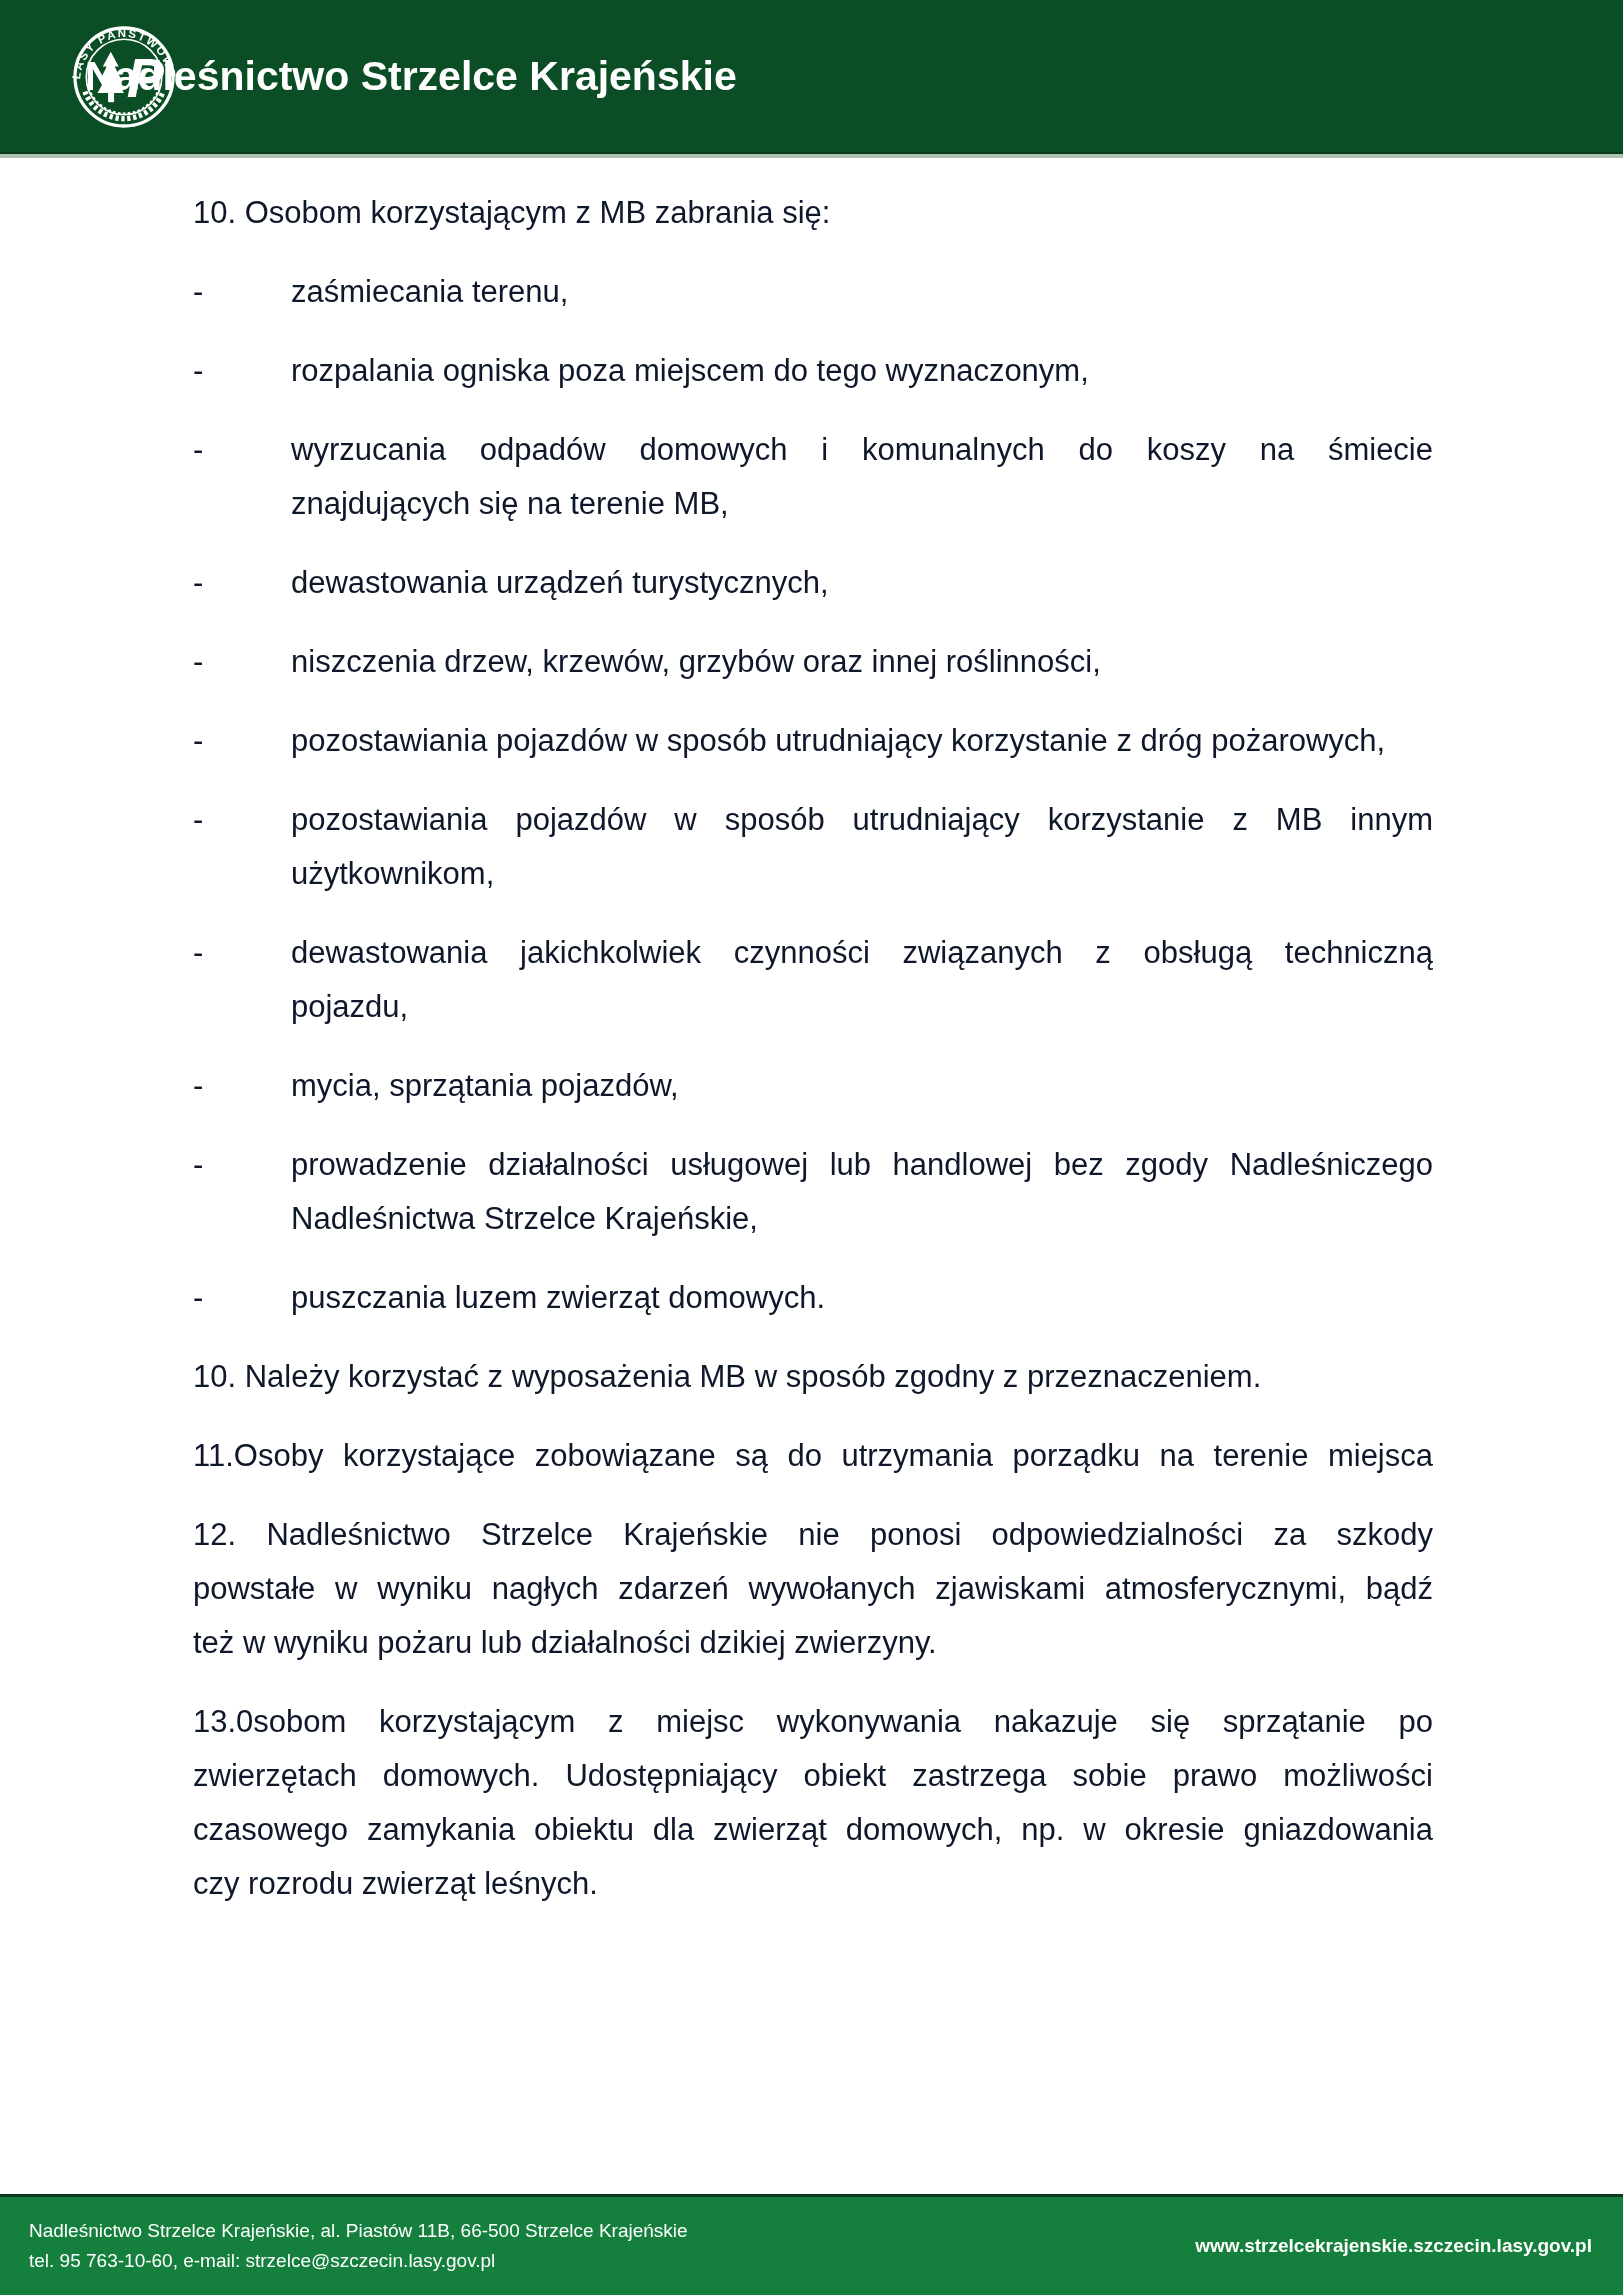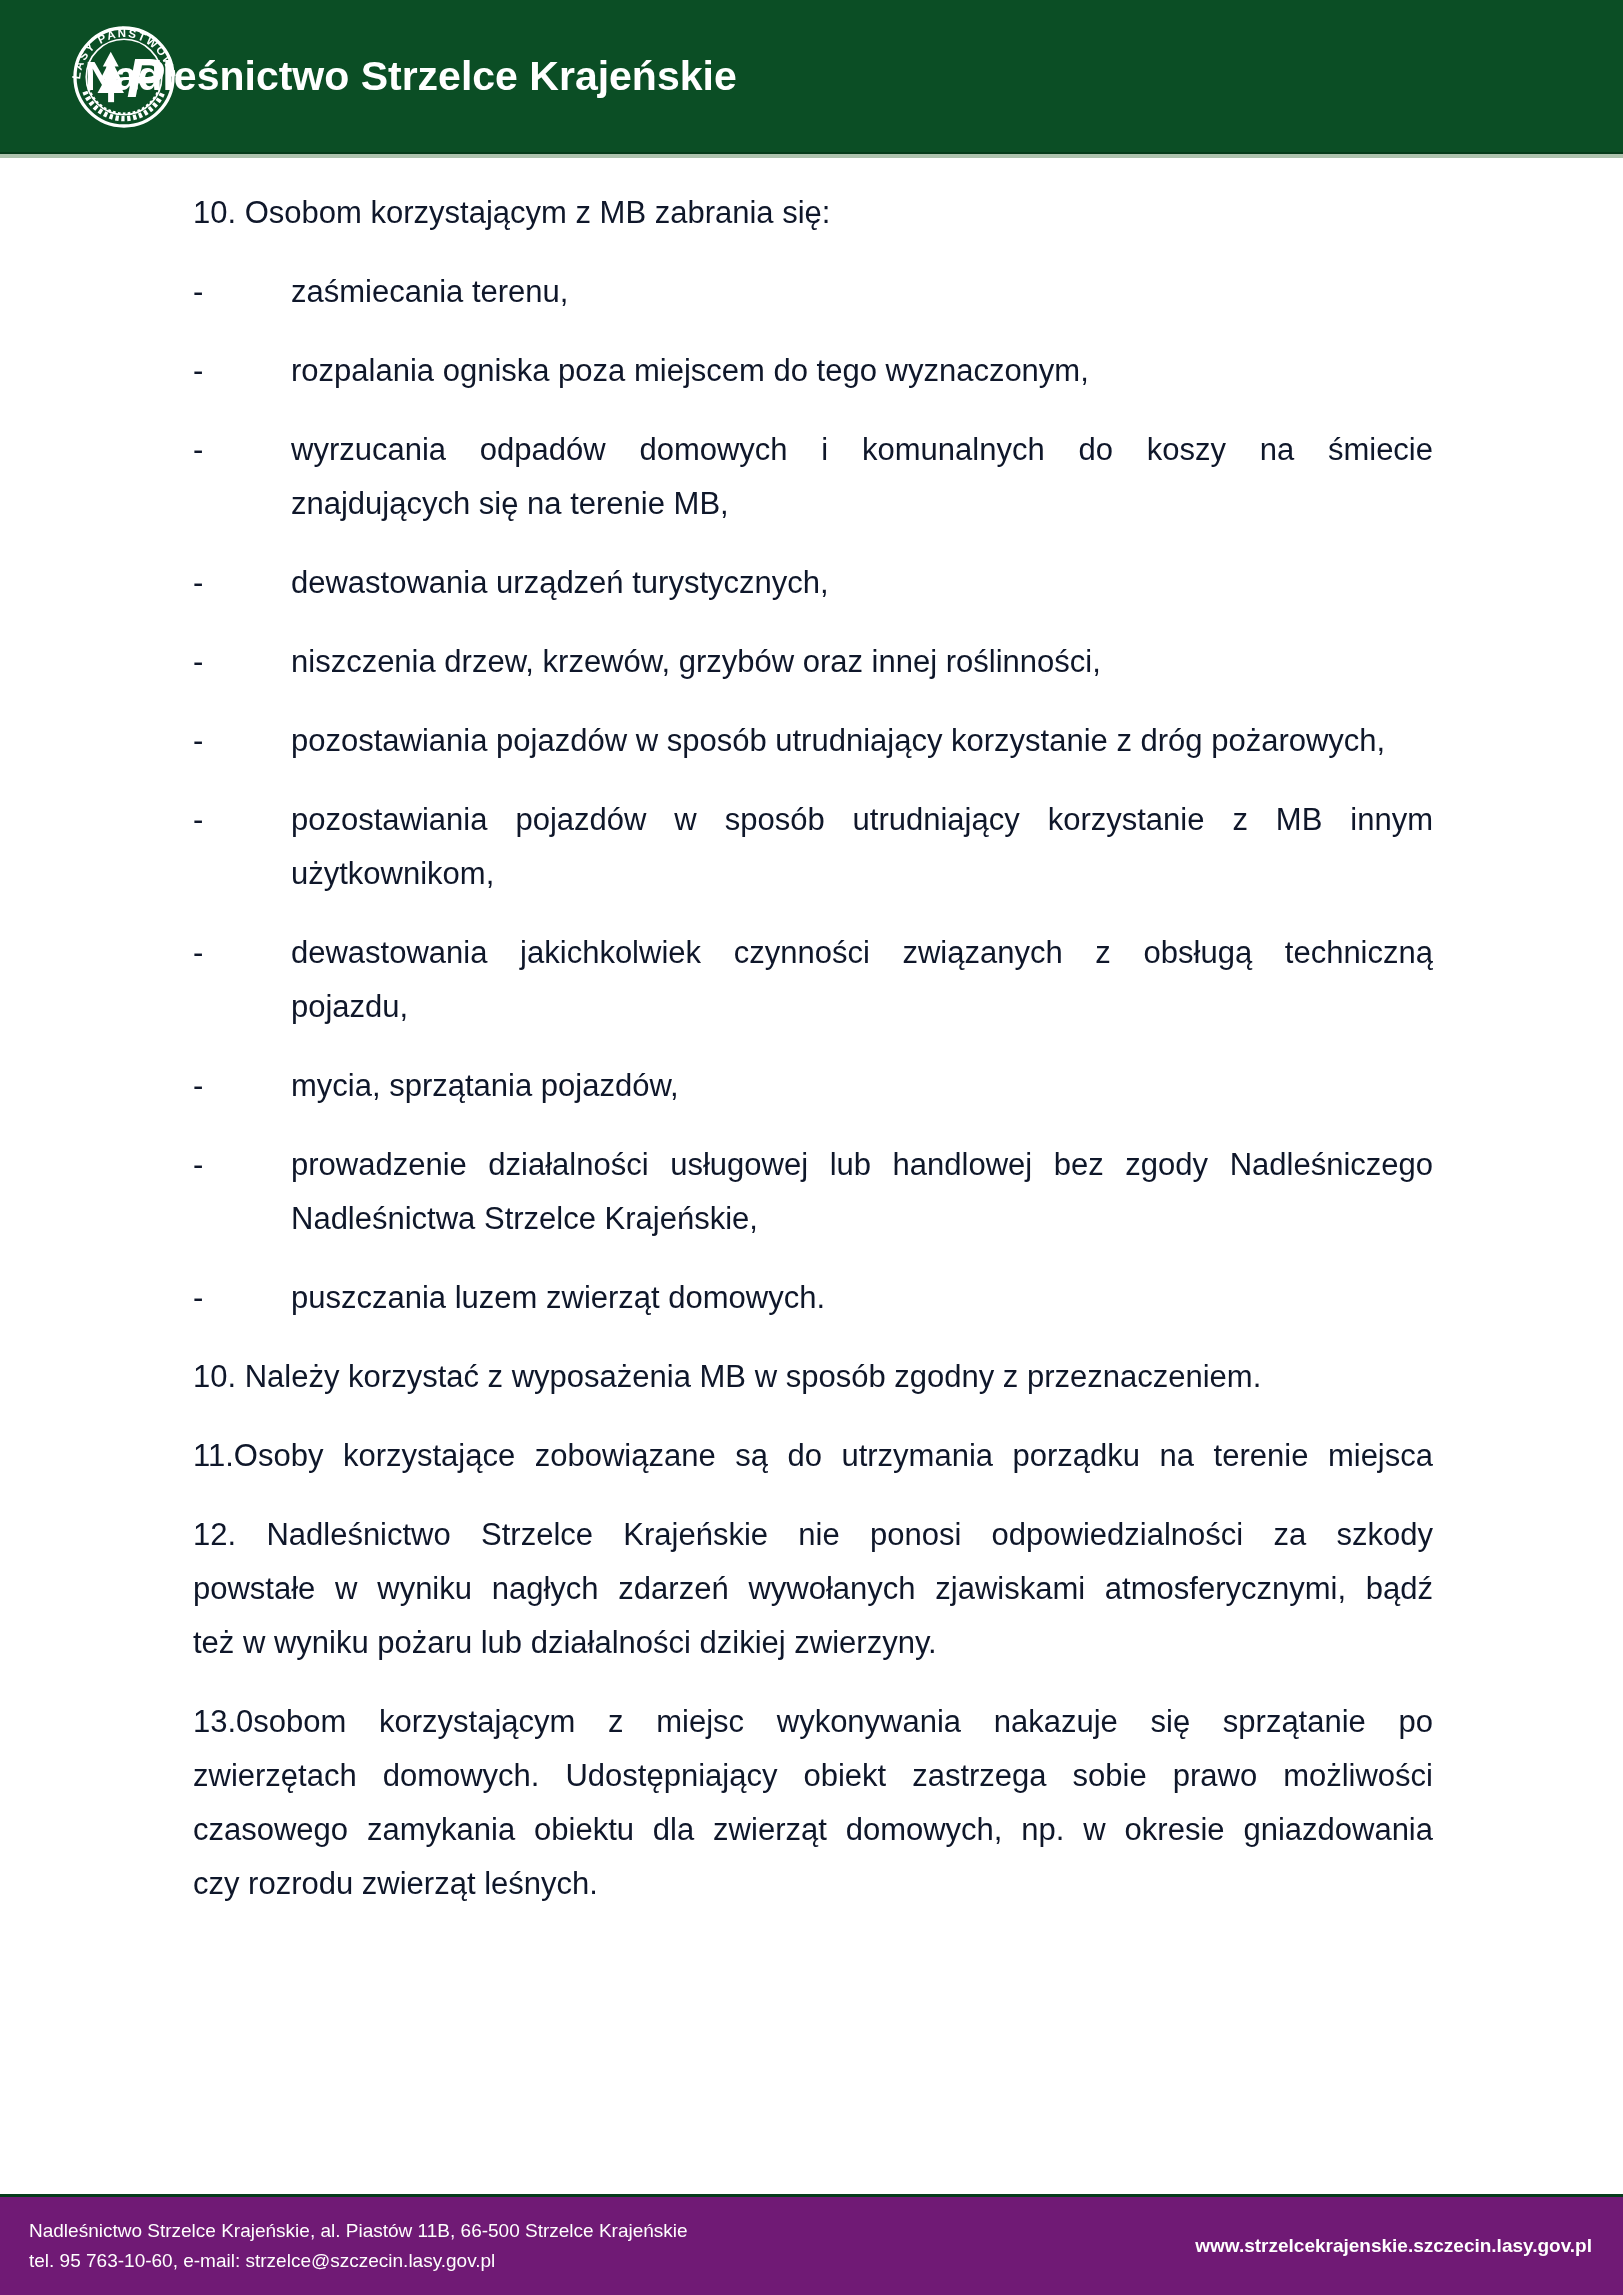--- a/index.html
+++ b/index.html
@@ -61,21 +61,21 @@
     white-space: normal;
     text-align: justify;
     text-align-last: justify;
   }
 
   
   .footer-bar {
     position: absolute;
     left: 0; right: 0; bottom: 0;
     height: 101px;
-    background: #701a75;
+    background: #15803d;
     border-top: 3.3px solid #063C1B;
     display: flex;
     align-items: center;
     justify-content: space-between;
     padding: 0 31px 0 29px;
     box-sizing: border-box;
   }
   .footer-left {
     color: #ffffff;
     font-size: 19px;

